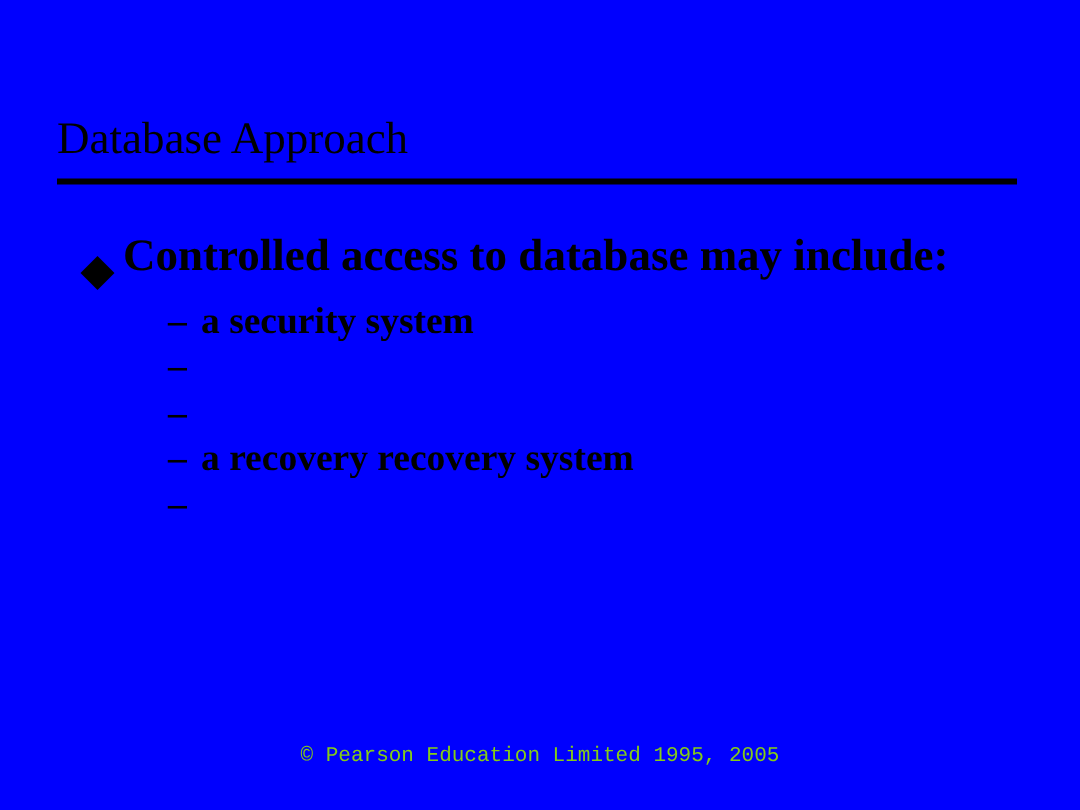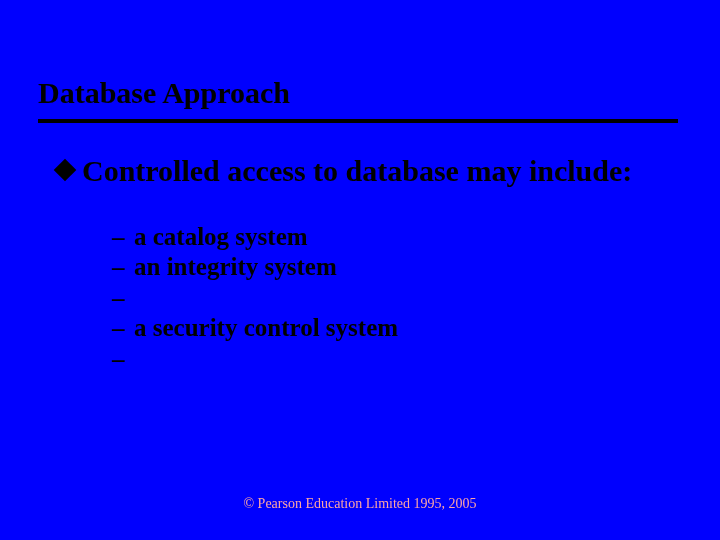--- a/index.html
+++ b/index.html
@@ -17,41 +17,41 @@
     padding: 0;
   }
   .title-block {
     position: absolute;
     top: 76px;
     left: 38px;
     right: 38px;
   }
   .title-text {
     font-size: 30px;
-    font-weight: bold;
+    font-weight: normal;
     color: #000000;
     line-height: 1.15;
     padding-bottom: 6px;
   }
   .title-underline {
     height: 4px;
     background: #000000;
     width: 640px;
     margin-top: 2px;
   }
   .body-block {
     position: absolute;
     top: 152px;
     left: 57px;
     right: 50px;
   }
   .bullet-row {
     display: flex;
-    align-items: flex-start;
-    margin-bottom: 32px;
+    align-items: flex-end;
+    margin-bottom: 10px;
   }
   .diamond {
     display: inline-block;
     width: 16px;
     height: 16px;
     background: #000000;
     transform: rotate(45deg);
     margin-top: 10px;
     margin-right: 9px;
     flex-shrink: 0;
@@ -83,22 +83,22 @@
     font-weight: bold;
     color: #000000;
   }
   .footer {
     position: absolute;
     bottom: 28px;
     left: 0;
     right: 0;
     text-align: center;
     font-size: 14px;
-    color: #fca5a5;
-    font-family: Liberation Serif, serif;
+    color: #84cc16;
+    font-family: Liberation Mono, monospace;
   }
 </style>
 </head>
 <body>
 
 <div class="slide">
 
   <div class="title-block">
     <div class="title-text">Database Approach</div>
     <div class="title-underline"></div>
@@ -107,32 +107,31 @@
   <div class="body-block">
 
     <div class="bullet-row">
       <span class="diamond"></span>
       <span class="bullet-text">Controlled access to database may include:</span>
     </div>
 
     <div class="sub-list">
       <div class="sub-row">
         <span class="sub-dash">–</span>
-        <span class="sub-text">a catalog system</span>
-      </div>
-      <div class="sub-row">
-        <span class="sub-dash">–</span>
-        <span class="sub-text">an integrity system</span>
+        <span class="sub-text">a security system</span>
       </div>
       <div class="sub-row">
         <span class="sub-dash">–</span>
       </div>
       <div class="sub-row">
         <span class="sub-dash">–</span>
-        <span class="sub-text">a security control system</span>
+      </div>
+      <div class="sub-row">
+        <span class="sub-dash">–</span>
+        <span class="sub-text">a recovery recovery system</span>
       </div>
       <div class="sub-row">
         <span class="sub-dash">–</span>
       </div>
     </div>
 
   </div>
 
   <div class="footer">© Pearson Education Limited 1995, 2005</div>
 

